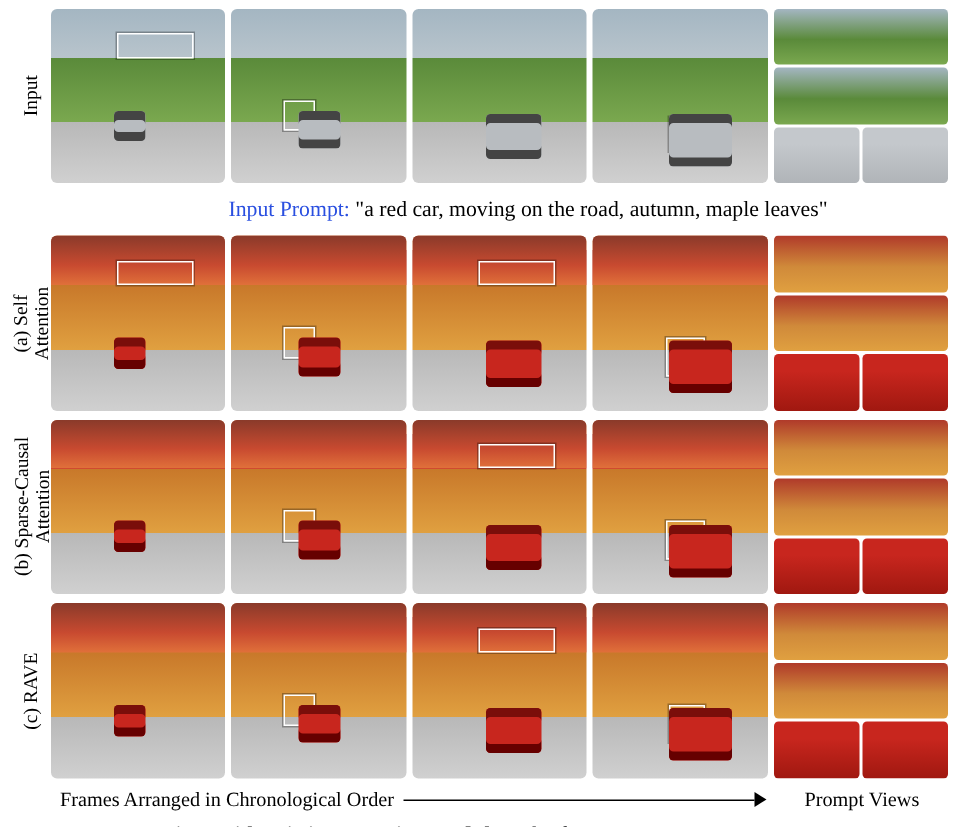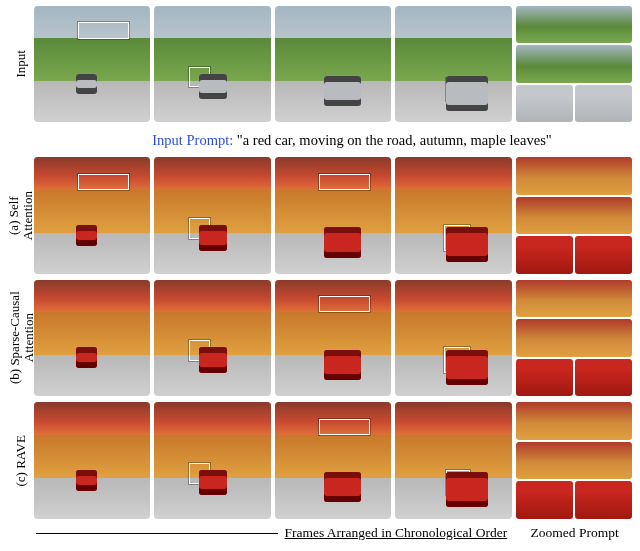--- a/index.html
+++ b/index.html
@@ -130,22 +130,21 @@
     margin-left: 26px;
     gap: 4px;
     font-size: 13.5px;
   }
   .arrow {
     flex: 1 1 auto;
     position: relative;
     height: 14px;
     display:flex;
     align-items:center;
-    justify-content:flex-end;
-    text-decoration:underline;
+    justify-content:flex-start;
   }
   .arrow::before{
     content:"";
     position:absolute;
     left:2px; right:10px; top:50%;
     height:1.2px; background:#000;
   }
   .arrow::after{
     content:"";
     position:absolute;
@@ -282,21 +281,21 @@
         <div class="zoom-bot-aut"></div>
         <div class="zoom-bot-aut"></div>
       </div>
     </div>
   </div>
 
   <div class="axis-row">
     <div class="arrow">
       <span class="axis-label">Frames Arranged in Chronological Order</span>
     </div>
-    <div class="zoom-col-label">Zoomed Prompt</div>
+    <div class="zoom-col-label">Prompt Views</div>
   </div>
 
   <div class="caption">
     <span class="fig">Figure 2.</span>
     <span class="bold">Comparison with existing attention modules.</span>
     <span>The first</span>
   </div>
 
 </div>
 

